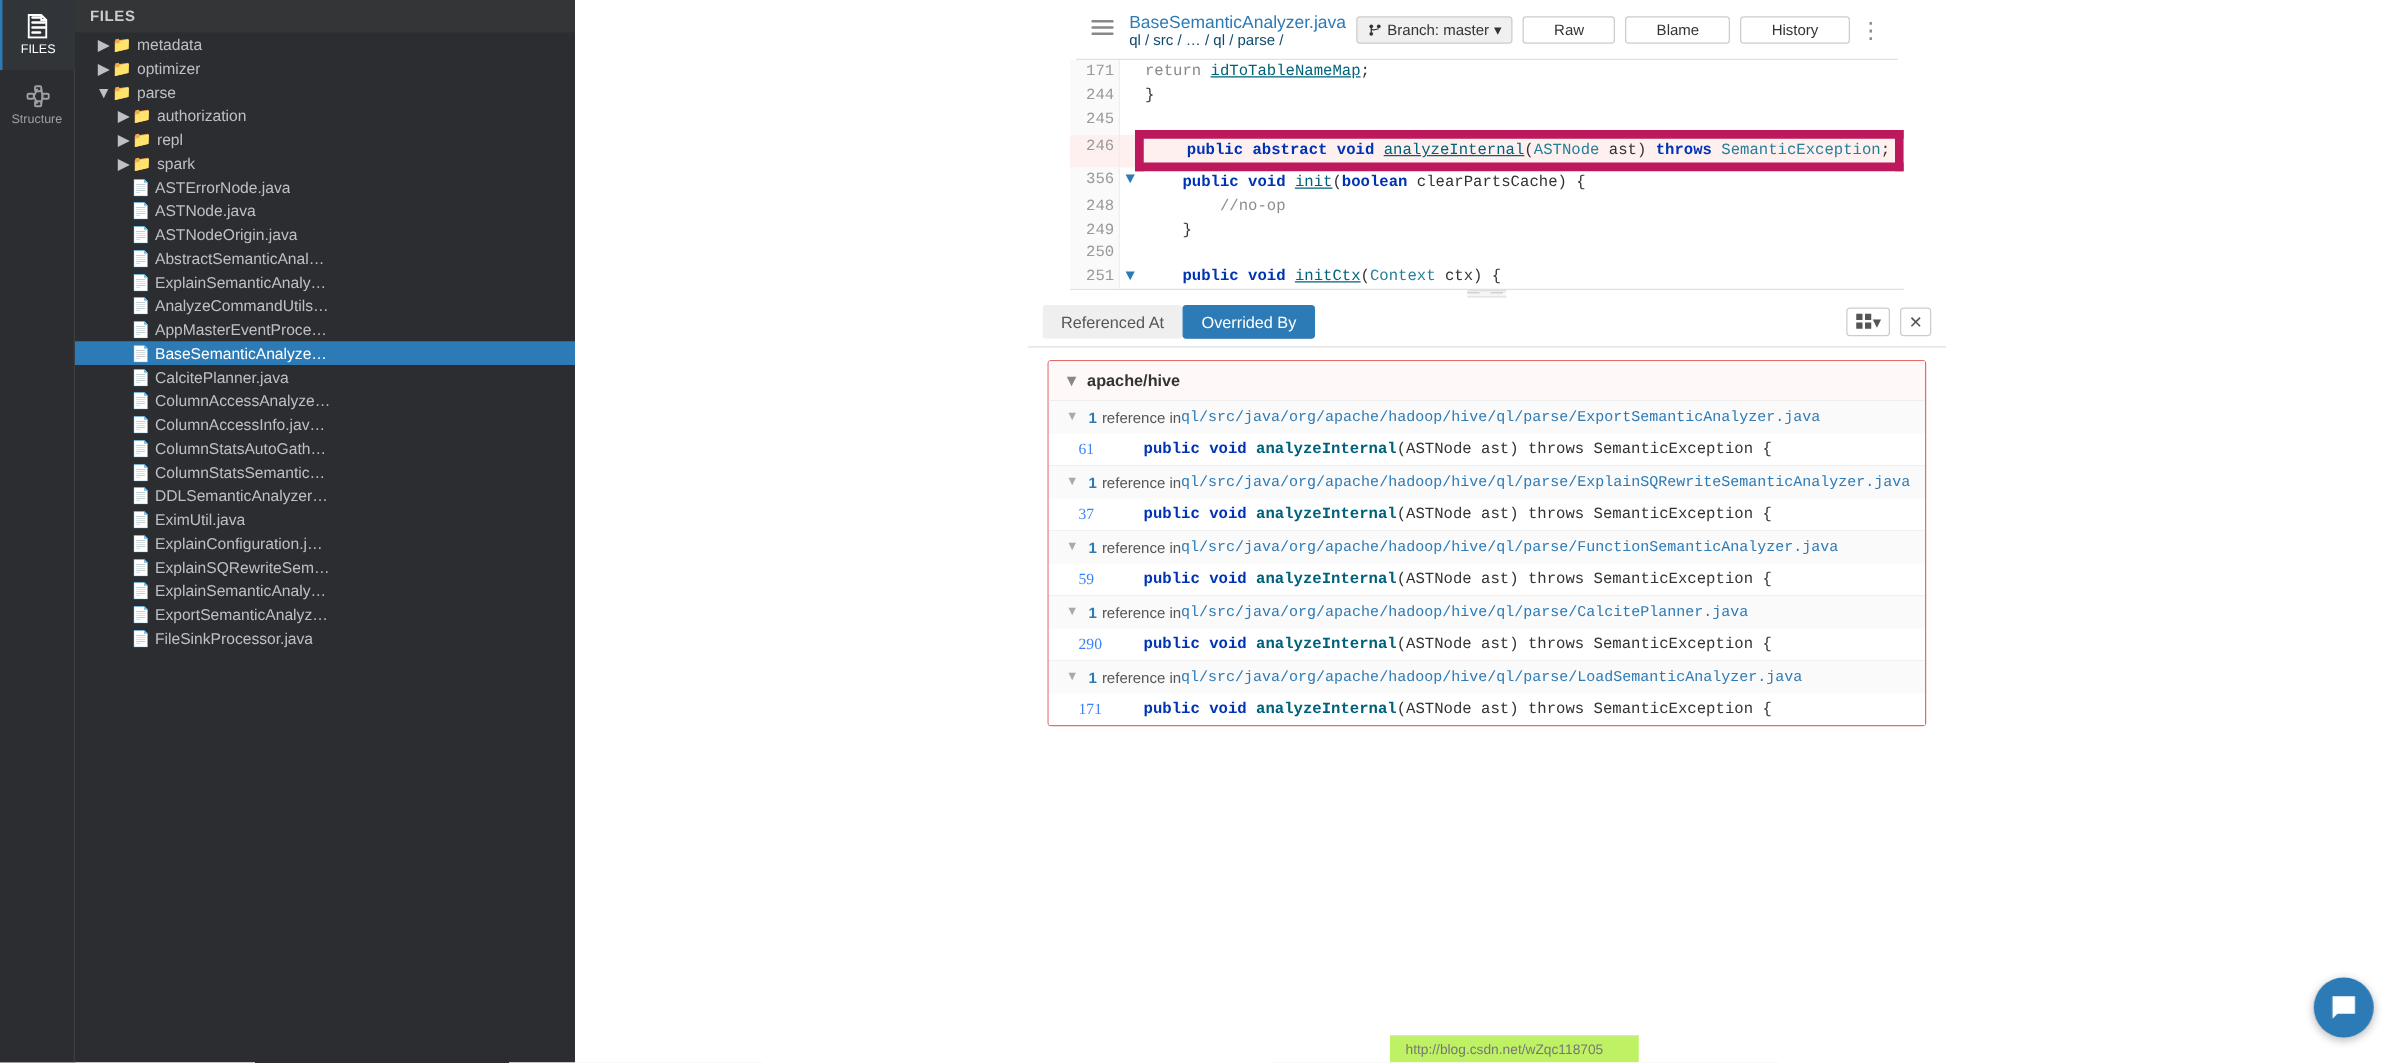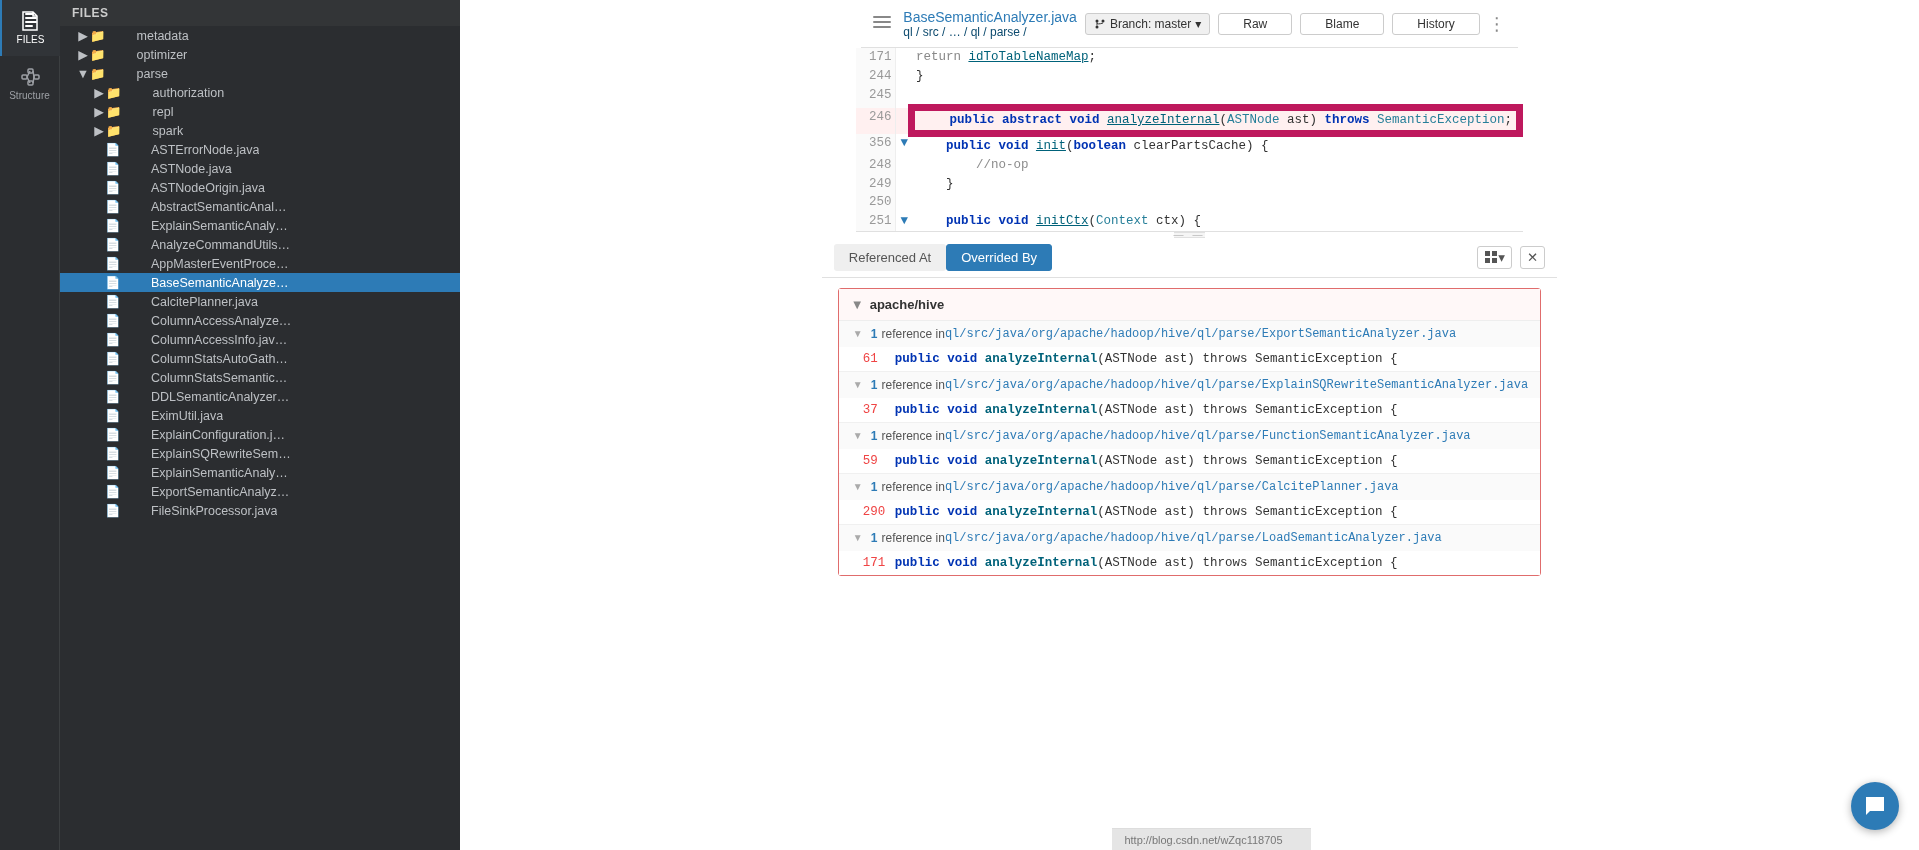--- a/index.html
+++ b/index.html
@@ -56,39 +56,39 @@
     .ref-group { border: 1px solid #e06c6c; border-radius: 3px; margin-bottom: 0; }
     .ref-group-header { display: flex; align-items: center; padding: 8px 12px; background: #fff8f8; border-bottom: 1px solid #eee; font-size: 13px; font-weight: 600; color: #333; }
     .ref-group-arrow { color: #888; margin-right: 6px; }
 
     .ref-item { border-bottom: 1px solid #f0f0f0; }
     .ref-item:last-child { border-bottom: none; }
     .ref-item-header { display: flex; align-items: center; padding: 6px 12px; background: #fafafa; font-size: 12px; color: #555; }
     .ref-item-count { color: #2d7bb6; margin-right: 4px; font-weight: 600; }
     .ref-item-path { color: #2d7bb6; font-family: 'Courier New', monospace; }
     .ref-item-code { display: flex; align-items: center; padding: 5px 12px 5px 24px; background: #fff; font-family: 'Courier New', monospace; font-size: 12.5px; }
-    .ref-line-num { color: #ef4444; min-width: 30px; margin-right: 2px; }
+    .ref-line-num { color: #3b82f6; min-width: 30px; margin-right: 22px; font-family: Liberation Serif, serif; }
     .ref-code-text { color: #333; }
     .ref-fn { color: #00627a; font-weight: bold; }
 
     
     .chat-btn { position: fixed; bottom: 20px; right: 20px; width: 48px; height: 48px; background: #2d7bb6; border-radius: 50%; display: flex; align-items: center; justify-content: center; cursor: pointer; color: #fff; box-shadow: 0 2px 8px rgba(0,0,0,0.3); }
 
     
-    .status-bar { height: 22px; background: #e5e5e5; border-top: 1px solid #ddd; display: flex; align-items: center; padding: 0 12px; font-size: 11px; color: #777; margin-left: 44px; }
+    .status-bar { height: 22px; background: #bef264; border-top: 1px solid #ddd; display: flex; align-items: center; padding: 0 12px; font-size: 11px; color: #777; margin-left: 44px; }
     .status-bar span { margin-right: 16px; }
 
     .full-sidebar { display: flex; flex-direction: row; width: 460px; background: #2b2d30; flex-shrink: 0; height: 100%; }
     .sidebar-icon-col { width: 60px; background: #2b2d30; display: flex; flex-direction: column; align-items: center; padding-top: 0; border-right: 1px solid #3c3f41; }
     .sidebar-icon-item { display: flex; flex-direction: column; align-items: center; justify-content: center; width: 60px; height: 56px; cursor: pointer; color: #9da0a5; font-size: 10px; gap: 3px; }
     .sidebar-icon-item.active { color: #fff; border-left: 2px solid #2d7bb6; background: #313438; }
     .sidebar-tree-col { flex: 1; overflow-y: auto; overflow-x: hidden; }
     .sidebar-tree-col::-webkit-scrollbar { width: 6px; }
     .sidebar-tree-col::-webkit-scrollbar-thumb { background: #555; }
-    .tree-text { overflow: hidden; text-overflow: ellipsis; white-space: nowrap; margin-left: 27px; }
+    .tree-text { overflow: hidden; text-overflow: ellipsis; white-space: nowrap; }
 
     .header-row { display: flex; align-items: center; background: #333537; padding: 6px 12px; color: #ccc; font-size: 12px; font-weight: 600; text-transform: uppercase; letter-spacing: 0.5px; }
   </style>
 </head>
 <body>
 
 <div class="full-sidebar">
 
   <div class="sidebar-icon-col">
     <div class="sidebar-icon-item active">

